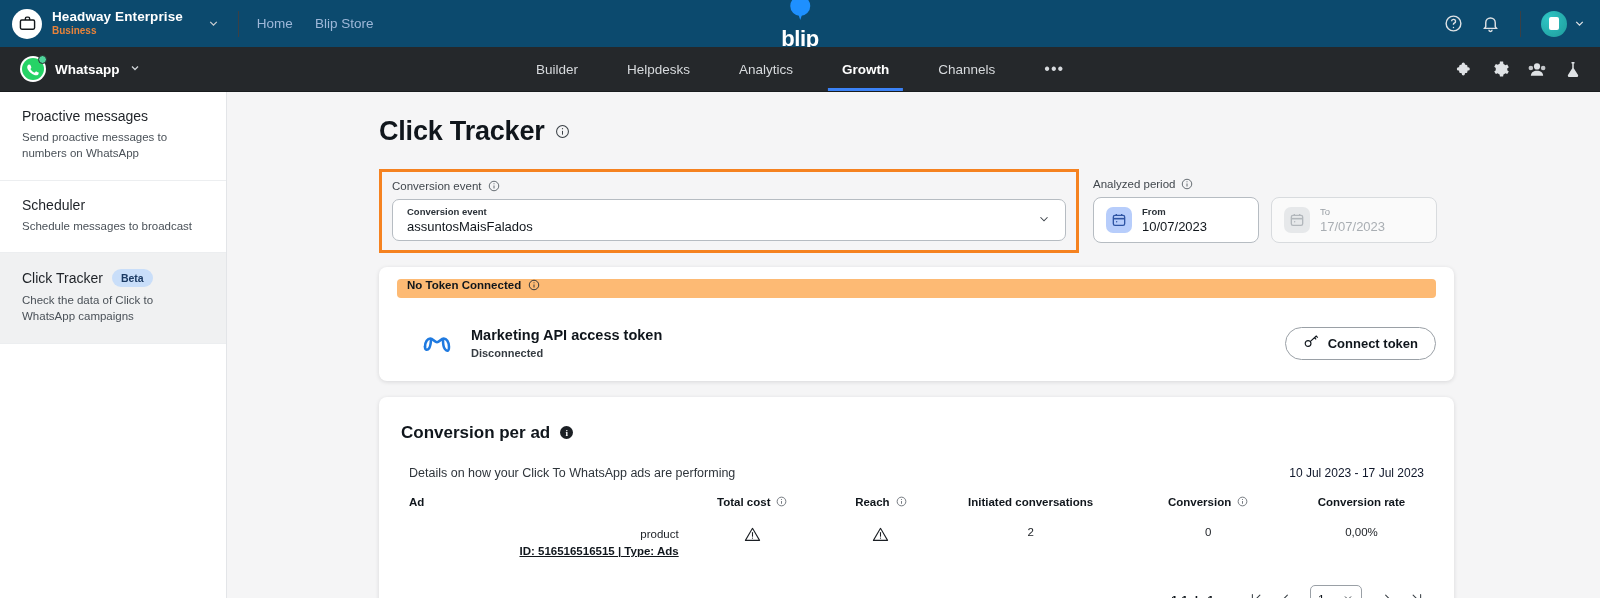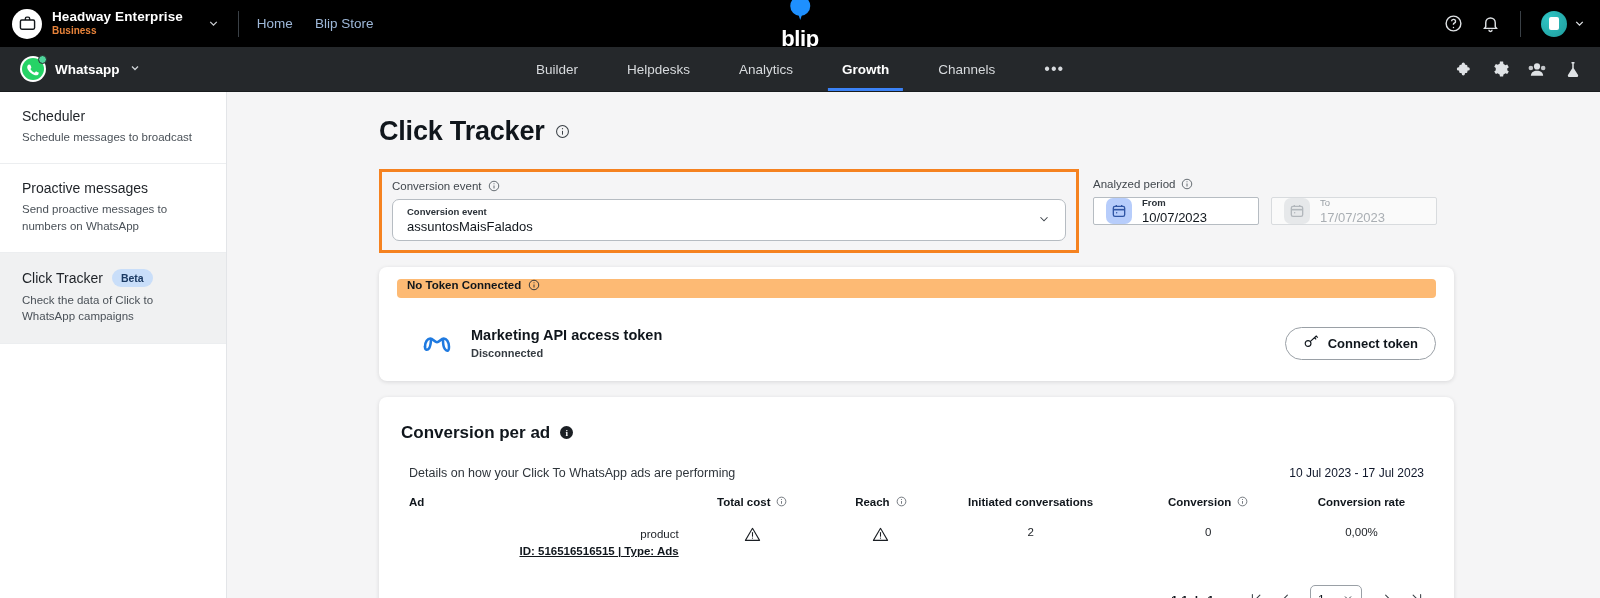--- a/index.html
+++ b/index.html
@@ -5,21 +5,21 @@
   * { box-sizing: border-box; margin: 0; padding: 0; }
   html, body {
     width: 1600px; height: 598px;
     font-family: "Liberation Sans", sans-serif;
     background: #f5f5f6;
     overflow: hidden;
   }
 
   
   .topbar {
-    height: 47px; background: #000000;
+    height: 47px; background: #0c4a6e;
     display: flex; align-items: center;
     position: relative;
   }
   .org-block { display: flex; align-items: center; padding-left: 12px; gap: 10px; }
   .org-avatar {
     width: 30px; height: 30px; border-radius: 50%;
     background: #fff; display: flex; align-items: center; justify-content: center;
   }
   .org-text { line-height: 1.05; }
   .org-name { color: #fff; font-size: 13.5px; font-weight: bold; letter-spacing: .1px; }
@@ -111,22 +111,22 @@
     height: 42px; display:flex; align-items:center; padding: 0 14px; position:relative;
   }
   .select-inner { line-height:1.2; }
   .select-mini { font-size: 9.5px; color:#2a3138; font-weight:600; }
   .select-val { font-size: 13px; color:#10161c; margin-top: 2px; }
   .sel-caret { margin-left:auto; color:#3b4248; font-size: 12px; }
 
   .period-wrap { margin-left: 14px; padding-top: 9px; }
   .date-row { display:flex; gap: 12px; margin-top: 7px; }
   .date-box {
-    width: 166px; height: 28px; background:#fff; border:1px solid #b6bcc2;
-    border-radius:2px; display:flex; align-items:center; gap:10px; padding: 0 12px;
+    width: 166px; height: 46px; background:#fff; border:1px solid #b6bcc2;
+    border-radius:8px; display:flex; align-items:center; gap:10px; padding: 0 12px;
   }
   .date-box.disabled { background:#fafafa; border-color:#d8dbde; }
   .cal-ic {
     width: 26px; height: 26px; border-radius: 7px; background:#b7cdfb;
     display:flex; align-items:center; justify-content:center; flex:none;
   }
   .cal-ic.off { background:#e6e8ea; }
   .date-txt { line-height:1.2; }
   .date-lab { font-size: 9.5px; color:#2a3138; font-weight:600; }
   .date-lab.off { color:#9aa0a6; font-weight:500; }
@@ -301,29 +301,29 @@
       </svg>
     </span>
   </div>
 </div>
 
 <div class="layout">
 
   <div class="sidebar">
     <div class="side-item">
       <div class="side-title-row">
-        <span class="side-title">Scheduler</span>
-      </div>
-      <div class="side-desc">Schedule messages to broadcast</div>
+        <span class="side-title">Proactive messages</span>
+      </div>
+      <div class="side-desc">Send proactive messages to numbers on WhatsApp</div>
     </div>
     <div class="side-item">
       <div class="side-title-row">
-        <span class="side-title">Proactive messages</span>
-      </div>
-      <div class="side-desc">Send proactive messages to numbers on WhatsApp</div>
+        <span class="side-title">Scheduler</span>
+      </div>
+      <div class="side-desc">Schedule messages to broadcast</div>
     </div>
     <div class="side-item active">
       <div class="side-title-row">
         <span class="side-title">Click Tracker</span>
         <span class="side-badge">Beta</span>
       </div>
       <div class="side-desc">Check the data of Click to WhatsApp campaigns</div>
     </div>
   </div>
 

